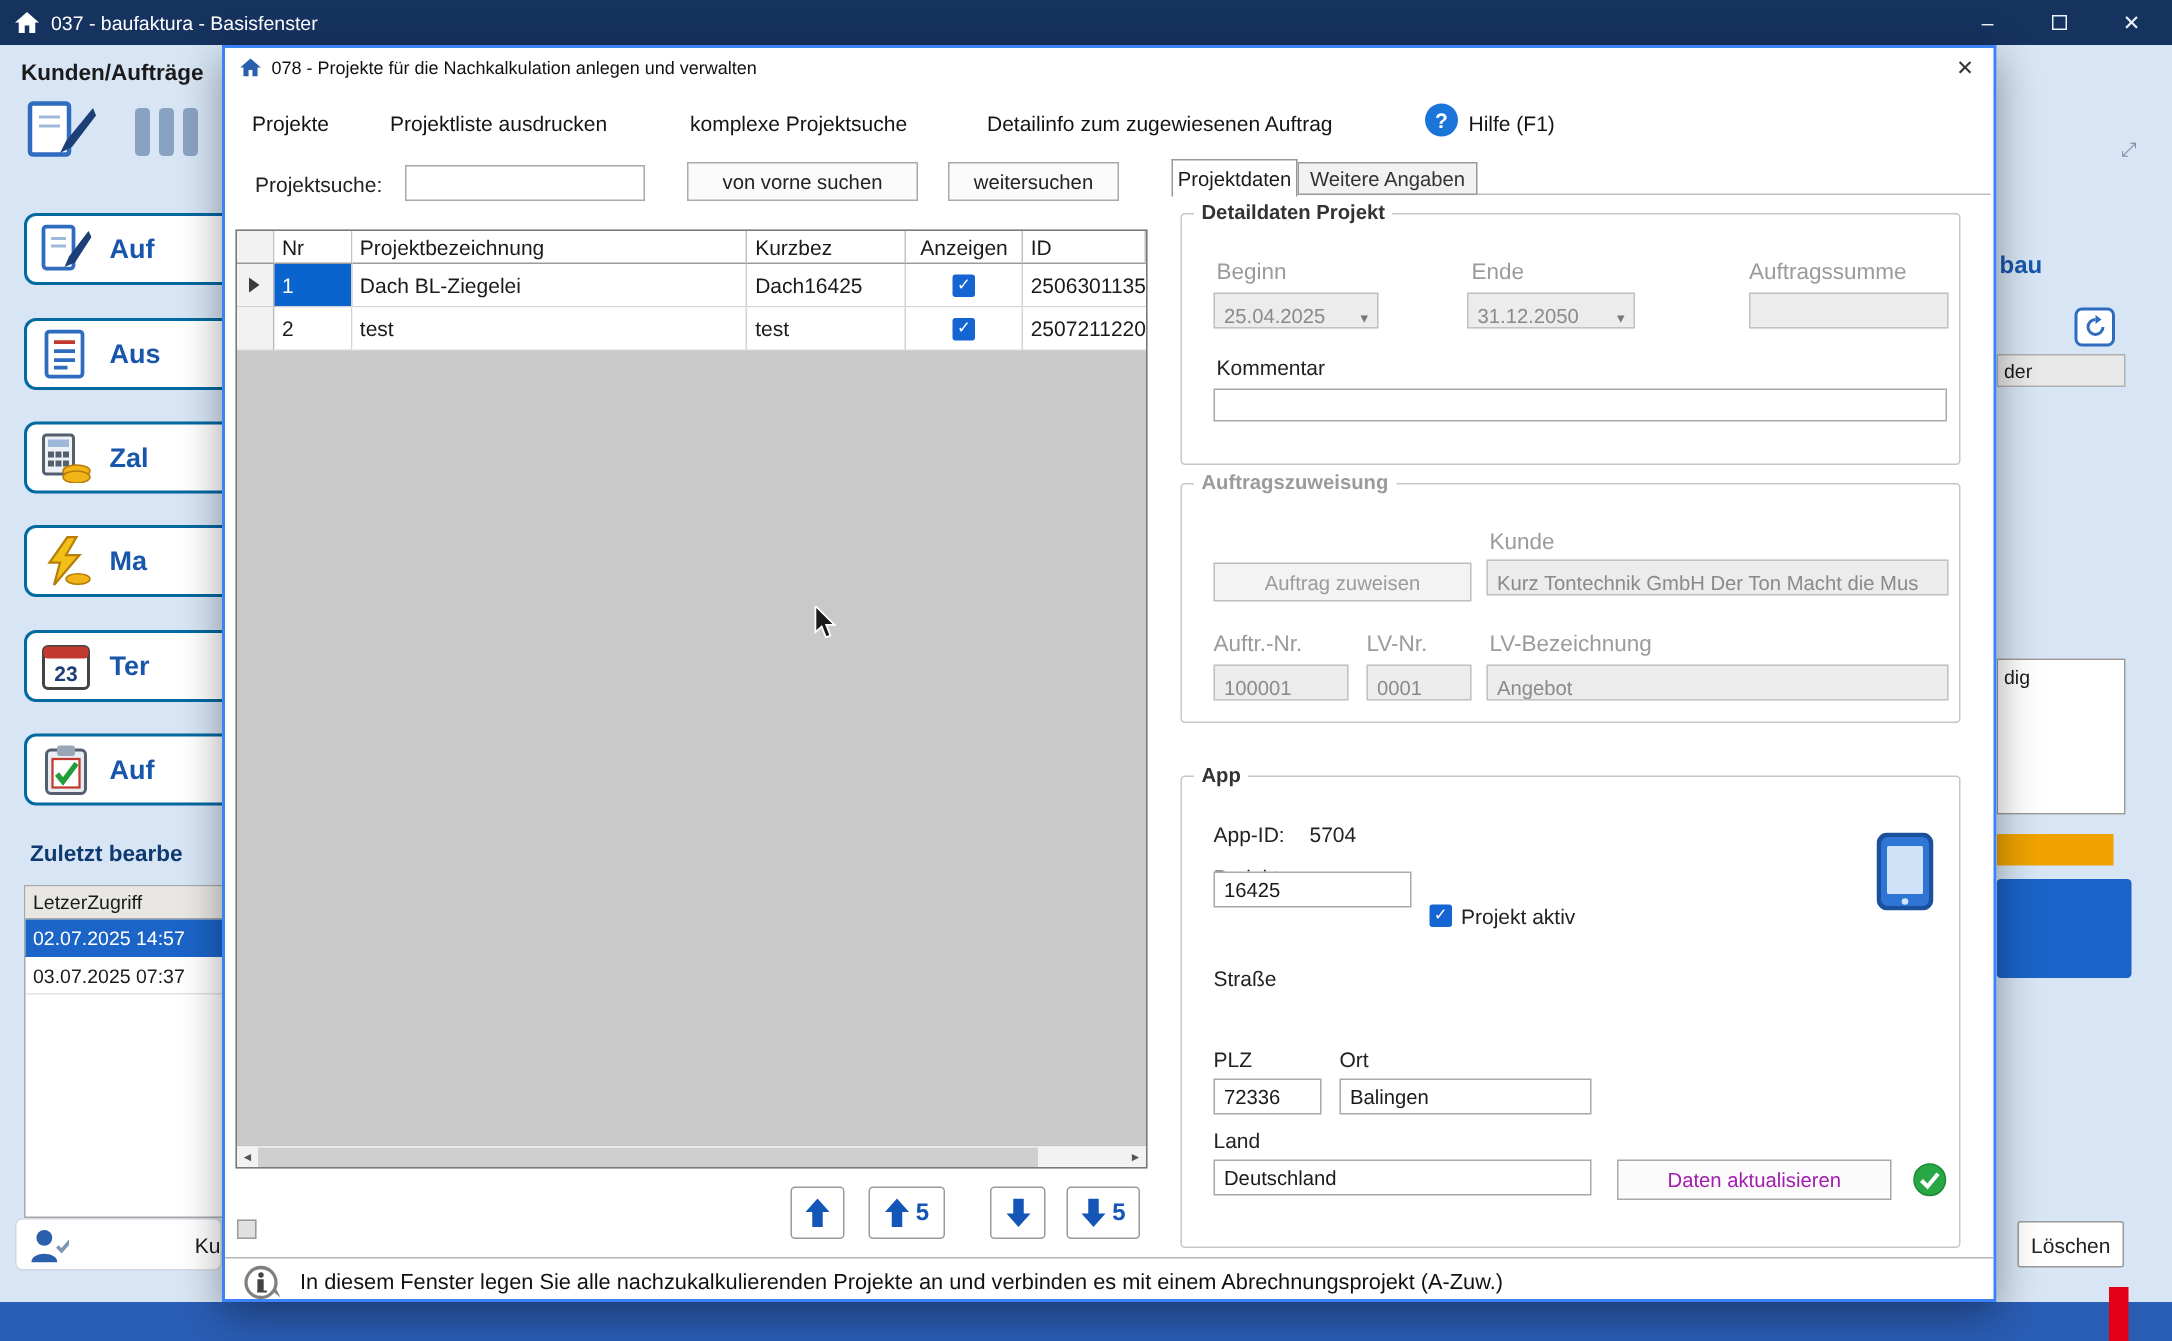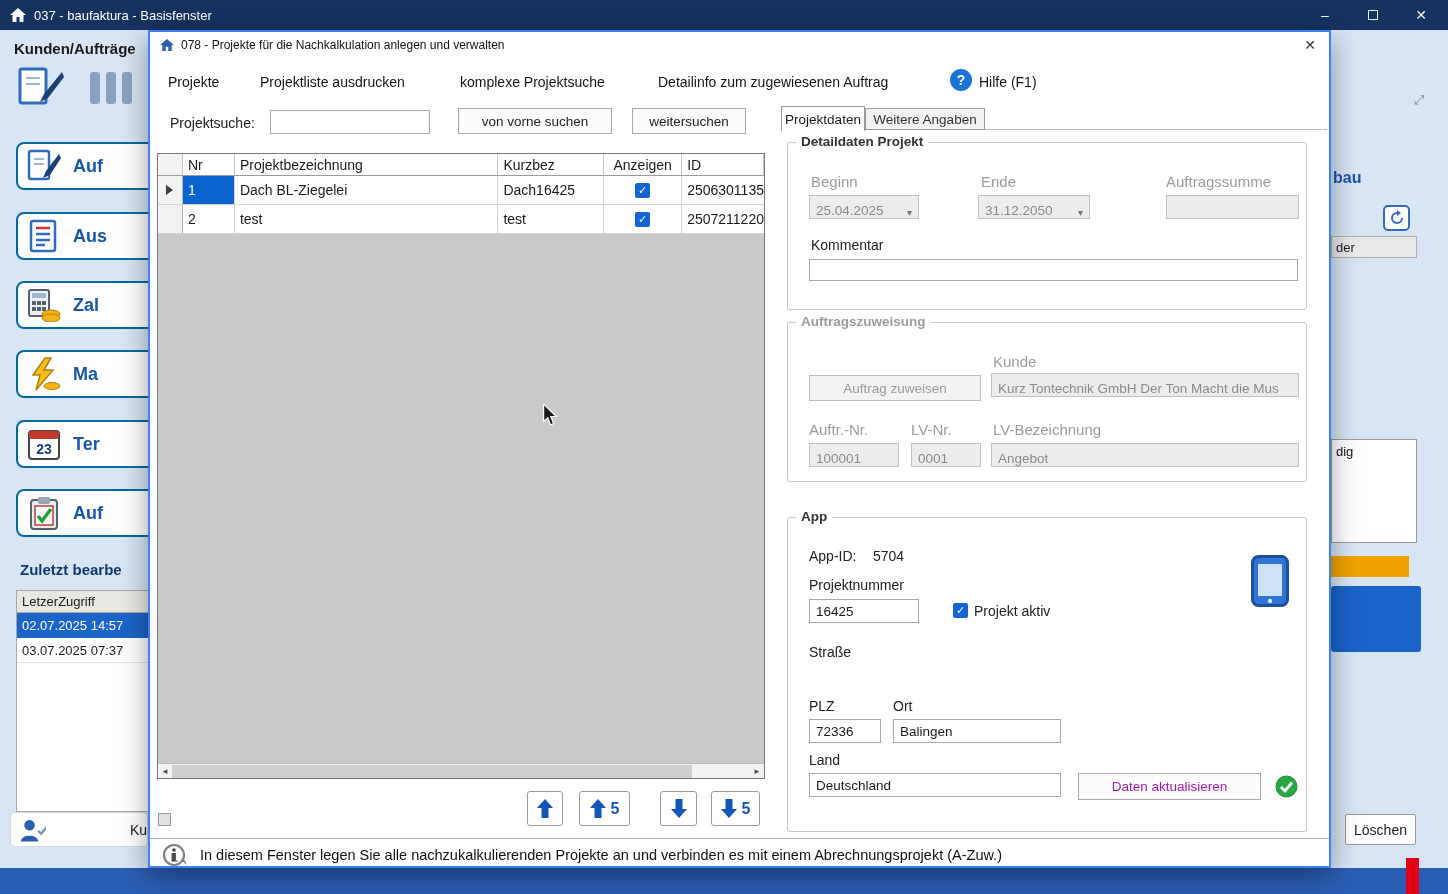--- a/index.html
+++ b/index.html
@@ -337,21 +337,21 @@
     <div class="fld dis" style="left:21px;top:120px;width:90px">100001</div>
     <div class="fld dis" style="left:123px;top:120px;width:70px">0001</div>
     <div class="fld dis" style="left:203px;top:120px;width:308px">Angebot</div>
   </div>
 
   <div class="gbox" style="left:637px;top:485px;width:520px;height:315px">
     <span class="gbox-title">App</span>
     <span class="lbl" style="left:21px;top:30px;font-size:14px">App-ID:</span>
     <span class="lbl" style="left:85px;top:30px;font-size:14px">5704</span>
     <span class="lbl" style="left:21px;top:59px;font-size:14px">Projektnummer</span>
-    <input class="inp" style="left: 21px; top: 81px; width: 110px;" value="16425">
+    <input class="inp" style="left: 21px; top: 63px; width: 132px;" value="16425">
     <span class="chk" style="left:165px;top:85px">✓</span>
     <span class="lbl" style="left:186px;top:85px;font-size:14px">Projekt aktiv</span>
     <svg style="position:absolute;left:463px;top:37px" width="38" height="52" viewBox="0 0 38 52">
       <rect x="1.5" y="1.5" width="35" height="49" rx="6" fill="#2e75d6" stroke="#1c4f9c" stroke-width="3"></rect>
       <rect x="7" y="9" width="24" height="32" rx="1" fill="#cfe2f8"></rect>
       <circle cx="19" cy="46" r="2.2" fill="#cfe2f8"></circle>
     </svg>
     <span class="lbl" style="left:21px;top:126px;font-size:14px">Straße</span>
     <span class="lbl" style="left:21px;top:180px;font-size:14px">PLZ</span>
     <span class="lbl" style="left:105px;top:180px;font-size:14px">Ort</span>

